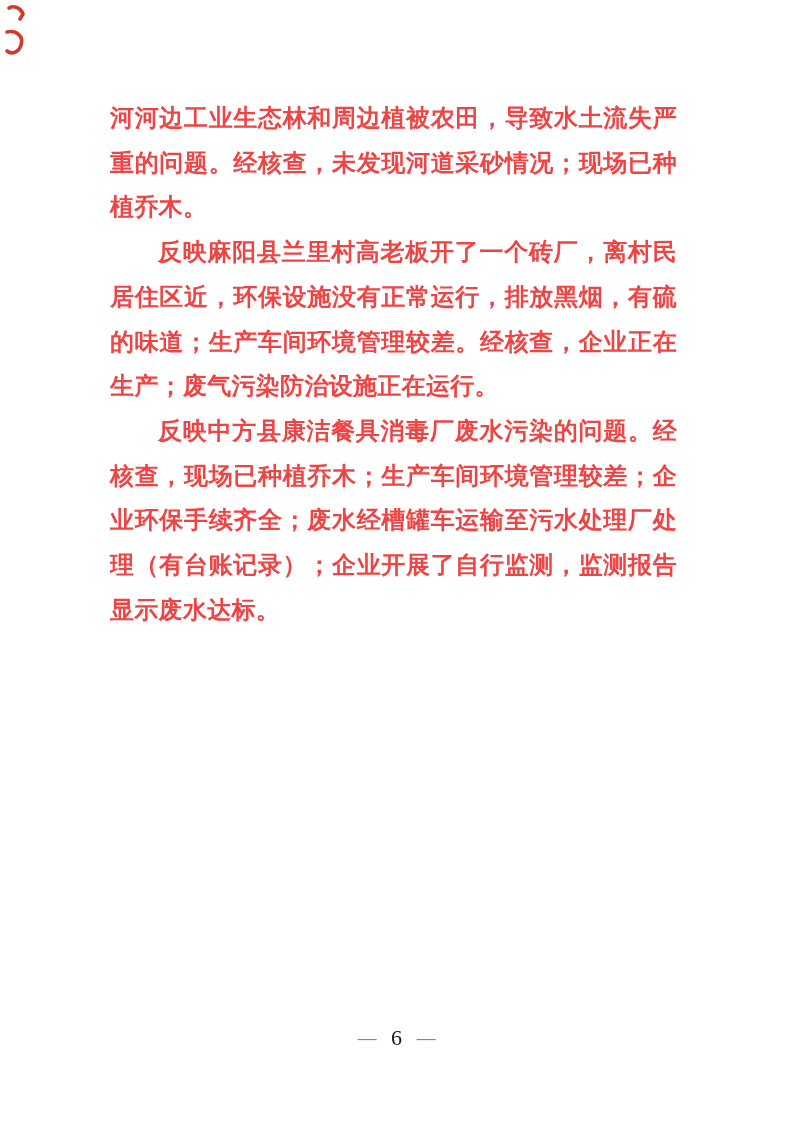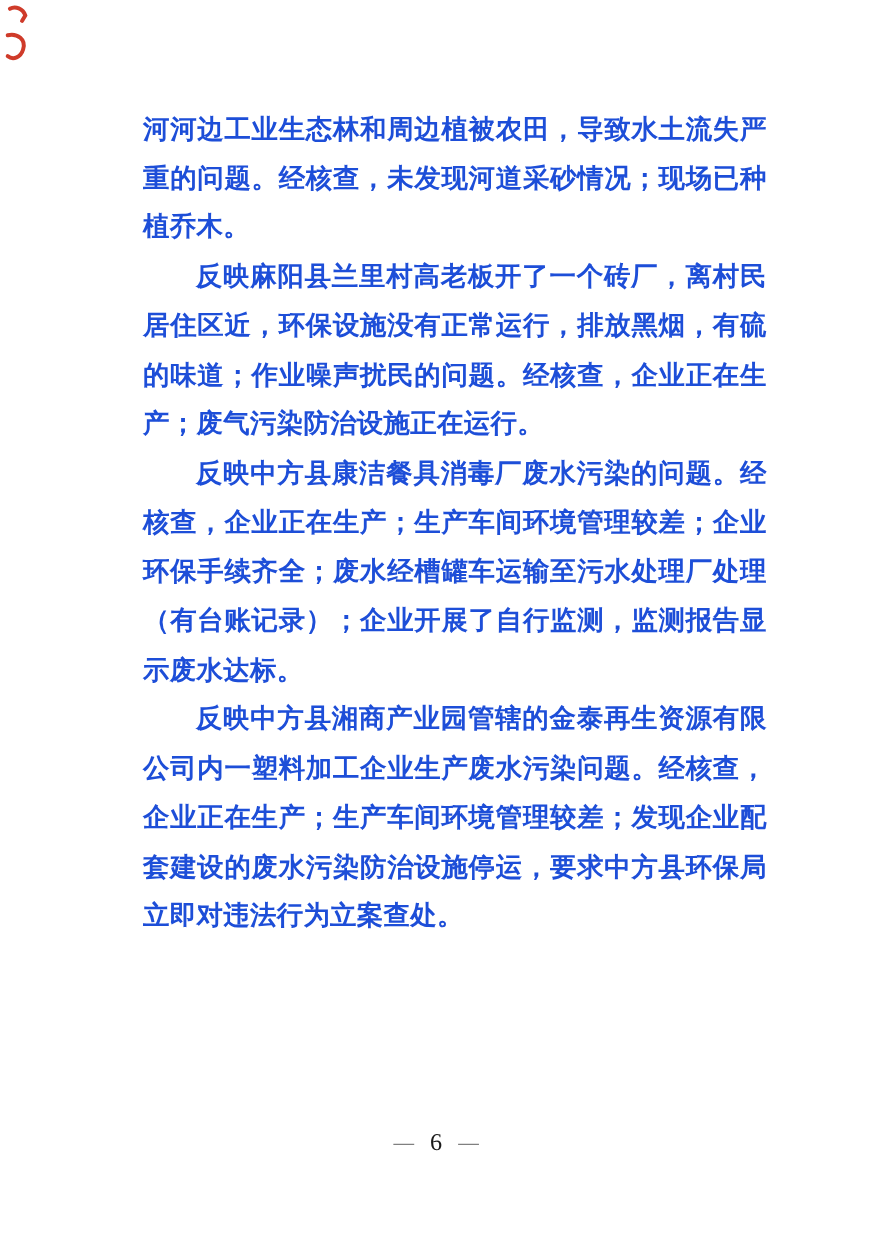--- a/index.html
+++ b/index.html
@@ -18,25 +18,25 @@
   .red-marks {
     position: absolute;
     top: 2px;
     left: 2px;
     width: 30px;
     height: 60px;
   }
   .content {
     position: absolute;
     top: 96px;
-    left: 130px;
+    left: 110px;
     width: 567px;
     font-size: 24px;
     line-height: 44.7px;
-    color: #1d4ed8;
+    color: #ef4444;
     font-weight: 600;
     text-align: justify;
     letter-spacing: 0.3px;
   }
   .content p {
     margin: 0;
     padding: 0;
   }
   .content p.indent {
     text-indent: 2em;
@@ -68,23 +68,22 @@
 
 <div class="page">
 
   <svg class="red-marks" viewBox="0 0 30 60" aria-hidden="true">
     <path d="M7,6 C12,3 19,6 21,12 L18,17" fill="none" stroke="#cf3b2a" stroke-width="3.6" stroke-linecap="round"></path>
     <path d="M5,30 C14,28 22,34 19,43 C17,50 10,53 5,49" fill="none" stroke="#cf3b2a" stroke-width="3.6" stroke-linecap="round"></path>
   </svg>
 
   <div class="content">
     <p>河河边工业生态林和周边植被农田，导致水土流失严重的问题。经核查，未发现河道采砂情况；现场已种植乔木。</p>
-    <p class="indent">反映麻阳县兰里村高老板开了一个砖厂，离村民居住区近，环保设施没有正常运行，排放黑烟，有硫的味道；作业噪声扰民的问题。经核查，企业正在生产；废气污染防治设施正在运行。</p>
-    <p class="indent">反映中方县康洁餐具消毒厂废水污染的问题。经核查，企业正在生产；生产车间环境管理较差；企业环保手续齐全；废水经槽罐车运输至污水处理厂处理（有台账记录）；企业开展了自行监测，监测报告显示废水达标。</p>
-    <p class="indent">反映中方县湘商产业园管辖的金泰再生资源有限公司内一塑料加工企业生产废水污染问题。经核查，企业正在生产；生产车间环境管理较差；发现企业配套建设的废水污染防治设施停运，要求中方县环保局立即对违法行为立案查处。</p>
+    <p class="indent">反映麻阳县兰里村高老板开了一个砖厂，离村民居住区近，环保设施没有正常运行，排放黑烟，有硫的味道；生产车间环境管理较差。经核查，企业正在生产；废气污染防治设施正在运行。</p>
+    <p class="indent">反映中方县康洁餐具消毒厂废水污染的问题。经核查，现场已种植乔木；生产车间环境管理较差；企业环保手续齐全；废水经槽罐车运输至污水处理厂处理（有台账记录）；企业开展了自行监测，监测报告显示废水达标。</p>
   </div>
 
   <div class="footer">
     <span class="dash">—</span>
     <span class="pagenum">6</span>
     <span class="dash">—</span>
   </div>
 
 </div>
 

